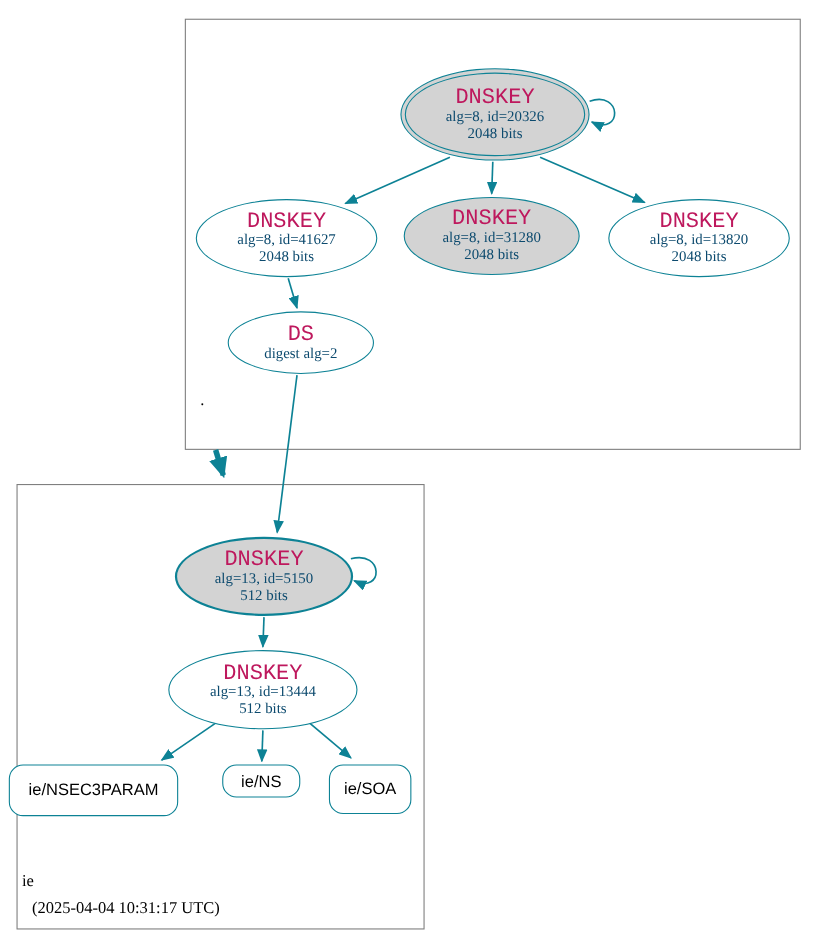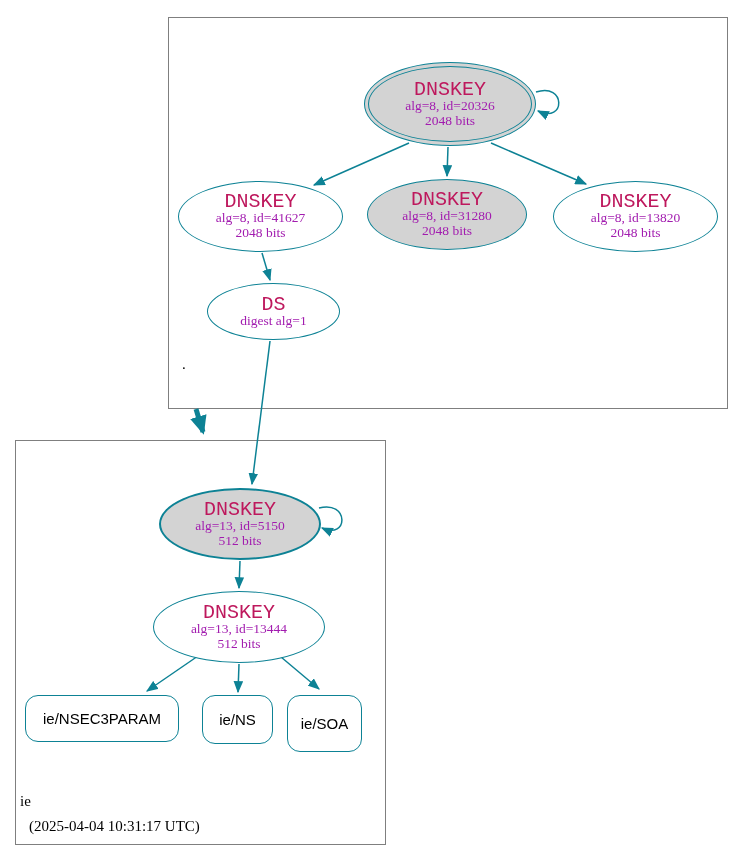--- a/index.html
+++ b/index.html
@@ -8,21 +8,21 @@
   .zone-box{position:absolute;border:1px solid #7f7f7f;background:transparent;}
   .zone-label{position:absolute;color:#000;font-size:15px;line-height:16px;
               font-family:"Liberation Serif","DejaVu Serif",serif;}
   .edges{position:absolute;left:0;top:0;width:741px;height:865px;pointer-events:none;}
   .node{position:absolute;display:flex;flex-direction:column;align-items:center;justify-content:center;
         border:1.5px solid #0d8295;border-radius:50%;background:#ffffff;text-align:center;box-sizing:border-box;}
   .node.sep-fill{background:#d3d3d3;}
   .node.bold{border-width:2.6px;}
   .node.double::before{content:"";position:absolute;inset:3px;border:1.5px solid #0d8295;border-radius:50%;pointer-events:none;}
   .node-title{font-family:Liberation Mono, monospace;font-size:20px;line-height:17px;color:#be185d;}
-  .node-line{font-family:"Liberation Serif","DejaVu Serif",serif;font-size:13.5px;line-height:15px;color:#a21caf;}
+  .node-line{font-family:"Liberation Serif","DejaVu Serif",serif;font-size:13.5px;line-height:15px;color:#0c4a6e;}
   .rrset{position:absolute;display:flex;align-items:center;justify-content:center;
          border:1.7px solid #0d8295;border-radius:13px;background:#ffffff;box-sizing:border-box;
          font-family:"Liberation Sans","DejaVu Sans",sans-serif;font-size:15px;color:#000;}
 </style>
 </head>
 <body>
 
 <div id="canvas">
 
   <div class="zone-box" style="left:168px;top:17px;width:558px;height:390px;"></div>
@@ -77,38 +77,38 @@
   </div>
 
   <div class="node" style="left:553px;top:181px;width:165px;height:71px;">
     <span class="node-title">DNSKEY</span>
     <span class="node-line">alg=8, id=13820</span>
     <span class="node-line">2048 bits</span>
   </div>
 
   <div class="node" style="left:207px;top:283px;width:133px;height:57px;">
     <span class="node-title">DS</span>
-    <span class="node-line">digest alg=1</span>
+    <span class="node-line">digest alg=2</span>
   </div>
 
   <div class="node sep-fill bold" style="left:159px;top:488px;width:162px;height:72px;">
     <span class="node-title">DNSKEY</span>
     <span class="node-line">alg=13, id=5150</span>
     <span class="node-line">512 bits</span>
   </div>
 
   <div class="node" style="left:153px;top:591px;width:172px;height:72px;">
     <span class="node-title">DNSKEY</span>
     <span class="node-line">alg=13, id=13444</span>
     <span class="node-line">512 bits</span>
   </div>
 
-  <div class="rrset" style="left:25px;top:695px;width:154px;height:47px;">
+  <div class="rrset" style="left:8px;top:695px;width:154px;height:47px;">
     <span>ie/NSEC3PARAM</span>
   </div>
-  <div class="rrset" style="left:202px;top:695px;width:71px;height:49px;">
+  <div class="rrset" style="left:202px;top:695px;width:71px;height:30px;">
     <span>ie/NS</span>
   </div>
-  <div class="rrset" style="left:287px;top:695px;width:75px;height:57px;">
+  <div class="rrset" style="left:299px;top:695px;width:75px;height:45px;">
     <span>ie/SOA</span>
   </div>
 
 </div>
 
 </body></html>

